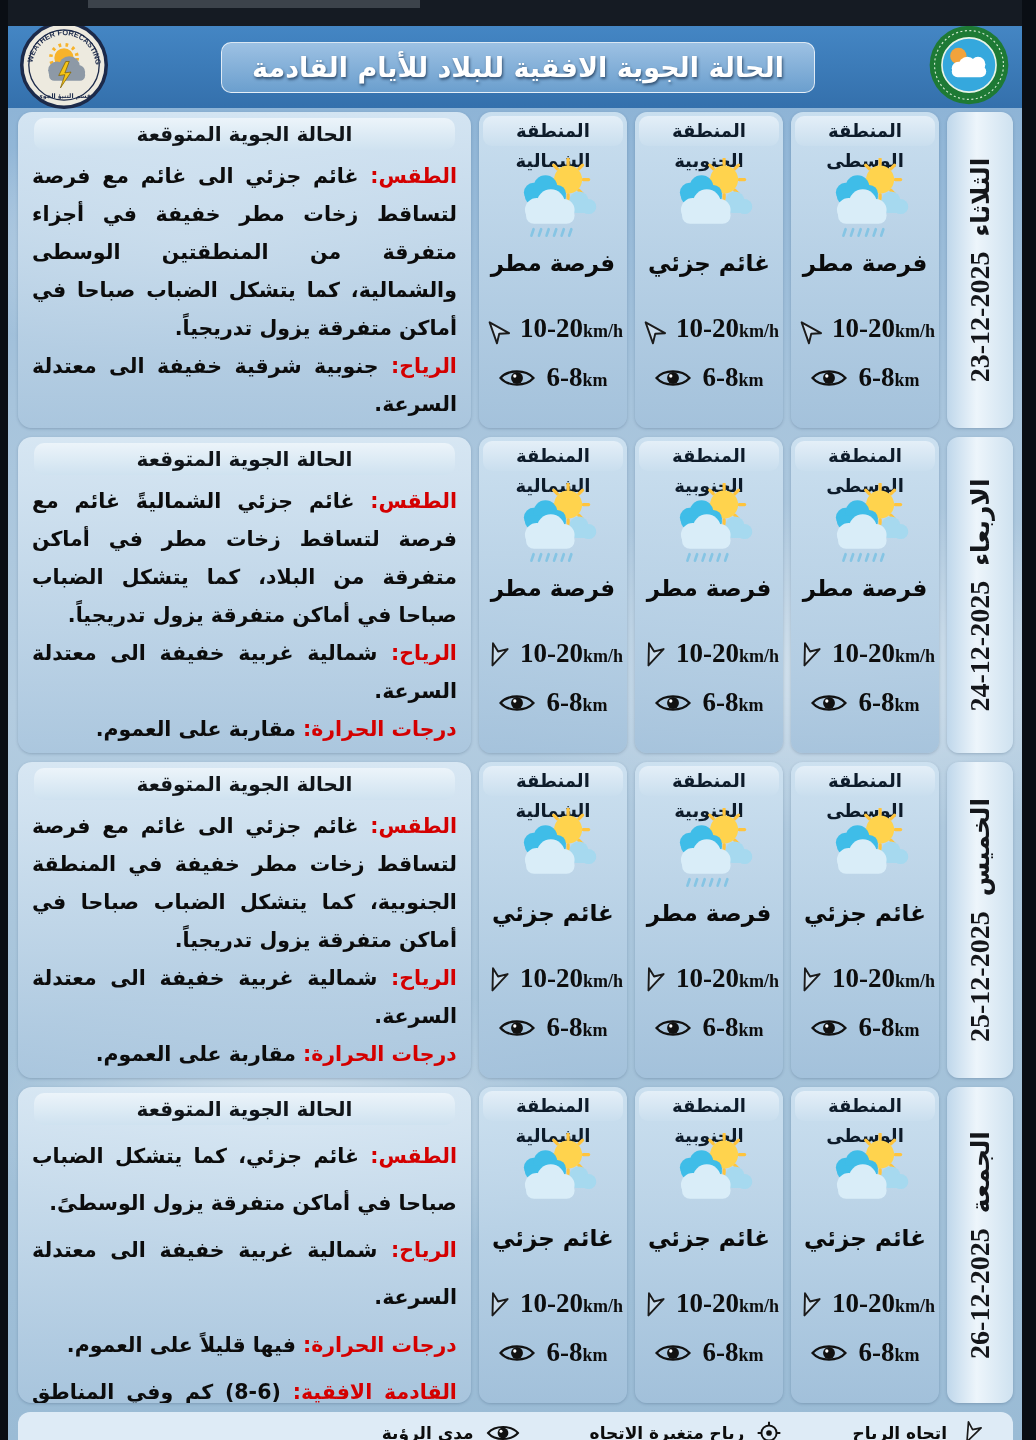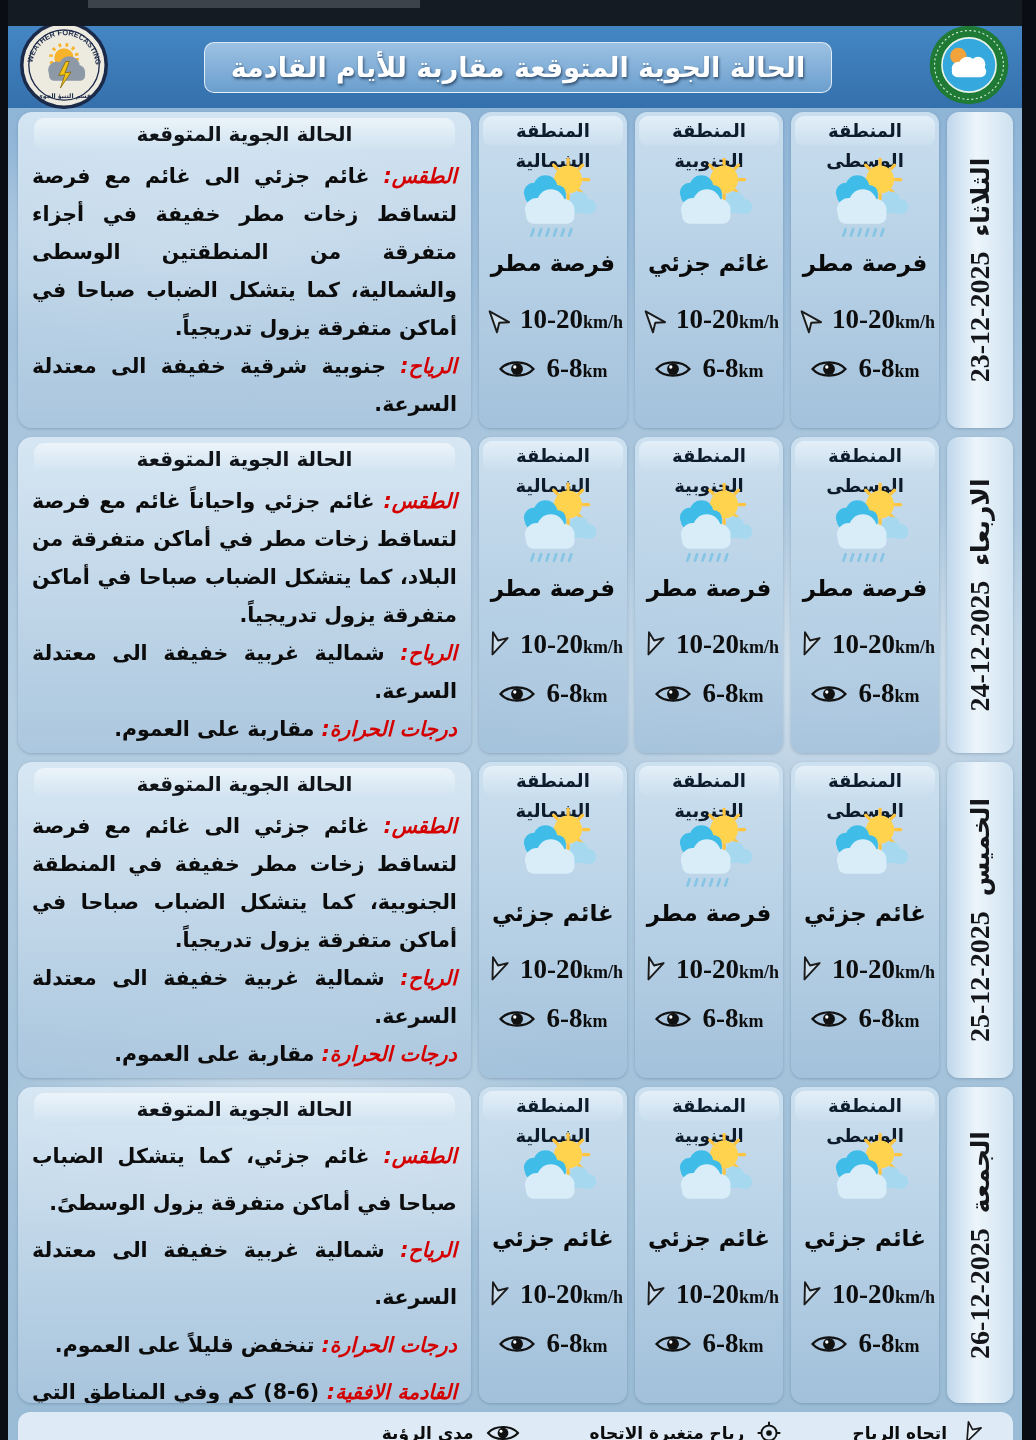--- a/index.html
+++ b/index.html
@@ -27,32 +27,32 @@
   
   .day-row{direction:rtl;display:flex;gap:8px;height:316px;margin:0 9px 9px 10px;}
   .panel{flex:1;background:linear-gradient(180deg,rgba(221,235,246,.88),rgba(170,198,222,.85));
          border-radius:14px;padding:6px 14px 8px;box-sizing:border-box;overflow:hidden;
          box-shadow:0 1px 3px rgba(30,60,90,.25);}
   .panel-pill{background:linear-gradient(180deg,#ecf4fa,#cfe2f0);border-radius:10px;height:32px;
               line-height:32px;text-align:center;font-weight:bold;font-size:20px;color:#101418;
               margin:0 2px 8px;}
   .ftext{font-size:20.5px;font-weight:bold;color:#0c0c0c;line-height:1.85;text-align:justify;}
   .ftext p{margin:0;}
-  .lbl{color:#d40000;font-style:italic;}
+  .lbl{color:#d40000;}
   .day-row.loose .ftext{line-height:2.3;}
   
   .card{flex:0 0 141px;background:linear-gradient(180deg,rgba(206,226,241,.92),rgba(163,193,219,.85));
         border-radius:12px;display:flex;flex-direction:column;align-items:center;
         box-sizing:border-box;padding:4px 4px 0;box-shadow:0 1px 3px rgba(30,60,90,.25);}
   .card-pill{align-self:stretch;background:linear-gradient(180deg,#e4eff8,#c9deee);border-radius:9px;
              height:30px;line-height:30px;text-align:center;font-size:18px;font-weight:bold;color:#0d1b2a;}
   .wicon{width:104px;height:82px;margin-top:12px;}
   .cond{font-size:23px;font-weight:bold;color:#0a0a0a;margin-top:10px;white-space:nowrap;}
   .meter{direction:ltr;display:flex;align-items:center;justify-content:center;gap:10px;}
-  .meter.wind{margin-top:28px;}
+  .meter.wind{margin-top:37px;align-items:flex-end;}
   .meter.vis{margin-top:18px;}
   .val{font-family:"Liberation Serif",serif;color:#0d0d0d;white-space:nowrap;}
   .val b{font-size:27px;}
   .val small{font-size:18px;font-weight:bold;}
   .dart{width:27px;height:27px;}
   .dir-nw{transform:rotate(-40deg);}
   .dir-sw{transform:rotate(202deg);}
   .eye{width:38px;height:22px;}
   
   .date-strip{flex:0 0 66px;background:linear-gradient(90deg,#bfd7eb,#edf5fb 45%,#cfe2f0);
@@ -153,21 +153,21 @@
           <g fill="#8d99a6">
             <circle cx="42" cy="56" r="10"></circle>
               <circle cx="56" cy="52" r="12"></circle>
               <circle cx="66" cy="58" r="8"></circle>
             <rect x="33" y="55" width="41" height="13" rx="6"></rect>
           </g>
           <path d="M52 46 L44 62 L51 61 L46 76 L58 58 L51 59 L56 46 Z" fill="#f5c518" stroke="#7a5b00" stroke-width="0.8"></path>
           <text x="50" y="88" text-anchor="middle" font-size="7" fill="#1c2a4a" font-weight="bold">قسم التنبؤ الجوي</text>
         </svg>
       </div>
-      <div class="title-pill">الحالة الجوية المتوقعة مقاربة للأيام القادمة</div>
+      <div class="title-pill">الحالة الجوية الافقية للبلاد للأيام القادمة</div>
       <div class="logo">
         <svg width="82" height="82" viewBox="0 0 100 100" aria-hidden="true">
           <circle cx="50" cy="50" r="48" fill="#1e7a35"></circle>
           <circle cx="50" cy="50" r="42" fill="none" stroke="#cfe8cf" stroke-width="1.4" stroke-dasharray="2.5 3"></circle>
           <circle cx="50" cy="50" r="33" fill="#35a8dd" stroke="#e8f4e8" stroke-width="2"></circle>
           <circle cx="37" cy="39" r="10" fill="#f2a33c"></circle>
           <g fill="#ffffff">
             <circle cx="48" cy="51" r="11"></circle>
               <circle cx="61" cy="49" r="9"></circle>
               <circle cx="37" cy="54" r="8"></circle>
@@ -319,21 +319,21 @@
           <div class="meter vis">
             <svg class="eye" viewBox="0 0 34 20">
                 <use href="#sym-eye"></use>
               </svg>
             <span class="val"><b>6-8</b><small>km</small></span>
           </div>
         </div>
         <section class="panel">
           <div class="panel-pill">الحالة الجوية المتوقعة</div>
           <div class="ftext">
-            <p><span class="lbl">الطقس:</span> <span>غائم جزئي واحياناً غائم مع فرصة لتساقط زخات مطر في أماكن متفرقة من البلاد، كما يتشكل الضباب صباحا في أماكن متفرقة يزول تدريجياً.</span></p>
+            <p><span class="lbl">الطقس:</span> <span>غائم جزئي الشماليةً غائم مع فرصة لتساقط زخات مطر في أماكن متفرقة من البلاد، كما يتشكل الضباب صباحا في أماكن متفرقة يزول تدريجياً.</span></p>
             <p><span class="lbl">الرياح:</span> <span>شمالية غربية خفيفة الى معتدلة السرعة.</span></p>
             <p><span class="lbl">درجات الحرارة:</span> <span>مقاربة على العموم.</span></p>
             <p> </p>
           </div>
         </section>
       </div>
 
       <div class="day-row">
         <aside class="date-strip">
           <div class="date-rot">
@@ -472,21 +472,21 @@
                 <use href="#sym-eye"></use>
               </svg>
             <span class="val"><b>6-8</b><small>km</small></span>
           </div>
         </div>
         <section class="panel">
           <div class="panel-pill">الحالة الجوية المتوقعة</div>
           <div class="ftext">
             <p><span class="lbl">الطقس:</span> <span>غائم جزئي، كما يتشكل الضباب صباحا في أماكن متفرقة يزول الوسطىً.</span></p>
             <p><span class="lbl">الرياح:</span> <span>شمالية غربية خفيفة الى معتدلة السرعة.</span></p>
-            <p><span class="lbl">درجات الحرارة:</span> <span>تنخفض قليلاً على العموم.</span></p>
+            <p><span class="lbl">درجات الحرارة:</span> <span>فيها قليلاً على العموم.</span></p>
             <p><span class="lbl">القادمة الافقية:</span> <span>(6-8) كم وفي المناطق التي يتشكل فيها الضباب يصل احياناً الى اقل من 1 كم.</span></p>
           </div>
         </section>
       </div>
 
       <footer class="legend">
         <div class="legend-item">
           <svg class="dart" viewBox="0 0 24 24">
               <use href="#sym-dart"></use>
             </svg>

